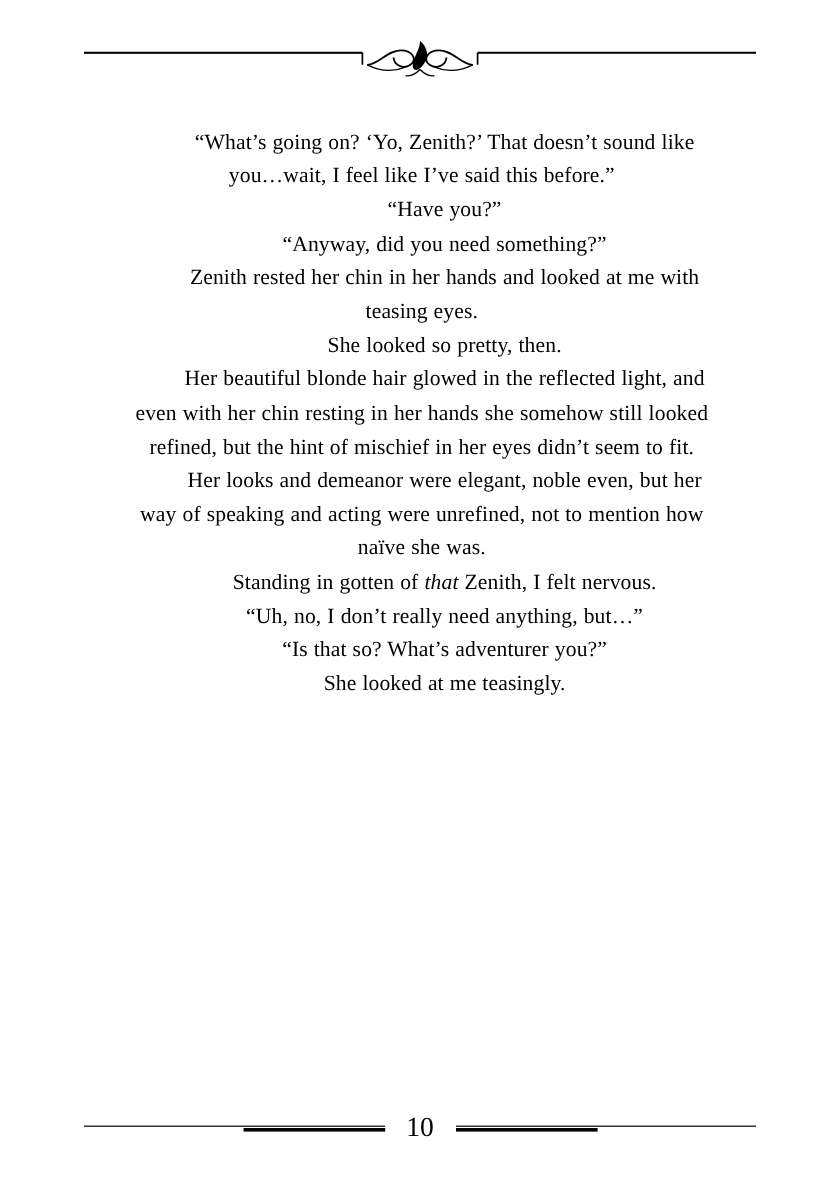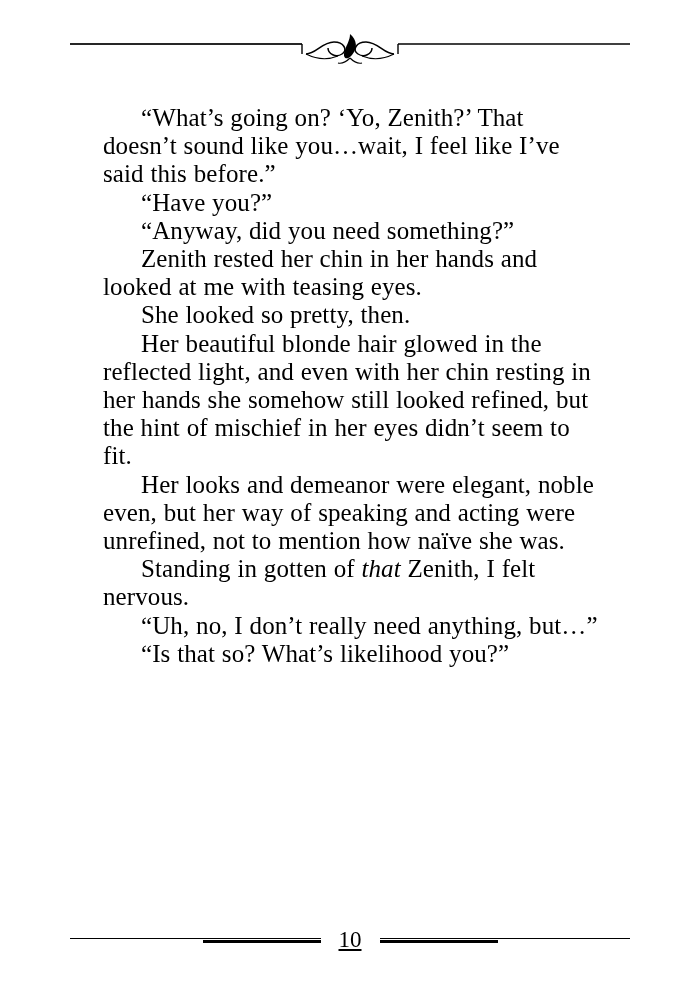--- a/index.html
+++ b/index.html
@@ -37,43 +37,42 @@
 
   
   .content {
     position: absolute;
     top: 104px;
     left: 103px;
     width: 497px;
   }
   .content p {
     margin: 0;
-    font-size: 25px;
+    font-size: 18px;
     line-height: 28.2px;
-    text-align: left;
+    text-align: center;
     text-indent: 38px;
     font-family: "Liberation Serif", serif;
     letter-spacing: 0.1px;
     word-spacing: 0.4px;
   }
   .content em {
     font-style: italic;
   }
 
   
   .footer {
     position: absolute;
     bottom: 38px;
     left: 70px;
     width: 560px;
     height: 40px;
     display: flex;
     align-items: center;
     justify-content: flex-end;
-    text-decoration: underline;
   }
   .footer .rule {
     flex: 1 1 auto;
     height: 0;
     position: relative;
   }
   .footer .rule::before {
     content: "";
     position: absolute;
     left: 0;
@@ -134,21 +133,22 @@
   <div class="content">
     <p>“What’s going on? ‘Yo, Zenith?’ That doesn’t sound like you…wait, I feel like I’ve said this before.”</p>
     <p>“Have you?”</p>
     <p>“Anyway, did you need something?”</p>
     <p>Zenith rested her chin in her hands and looked at me with teasing eyes.</p>
     <p>She looked so pretty, then.</p>
     <p>Her beautiful blonde hair glowed in the reflected light, and even with her chin resting in her hands she somehow still looked refined, but the hint of mischief in her eyes didn’t seem to fit.</p>
     <p>Her looks and demeanor were elegant, noble even, but her way of speaking and acting were unrefined, not to mention how naïve she was.</p>
     <p><span>Standing in gotten of </span><em>that</em><span> Zenith, I felt nervous.</span></p>
     <p>“Uh, no, I don’t really need anything, but…”</p>
-    <p>“Is that so? What’s likelihood you?”</p>
+    <p>“Is that so? What’s adventurer you?”</p>
+    <p>She looked at me teasingly.</p>
   </div>
 
   <div class="footer">
     <div class="rule left"></div>
     <div class="page-number">10</div>
     <div class="rule right"></div>
   </div>
 
 </div>
 

